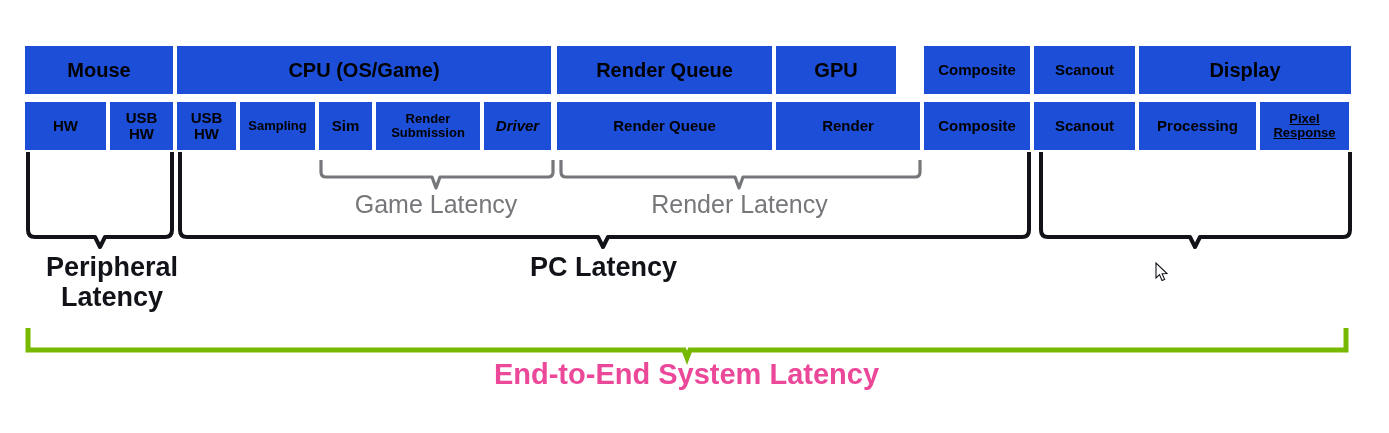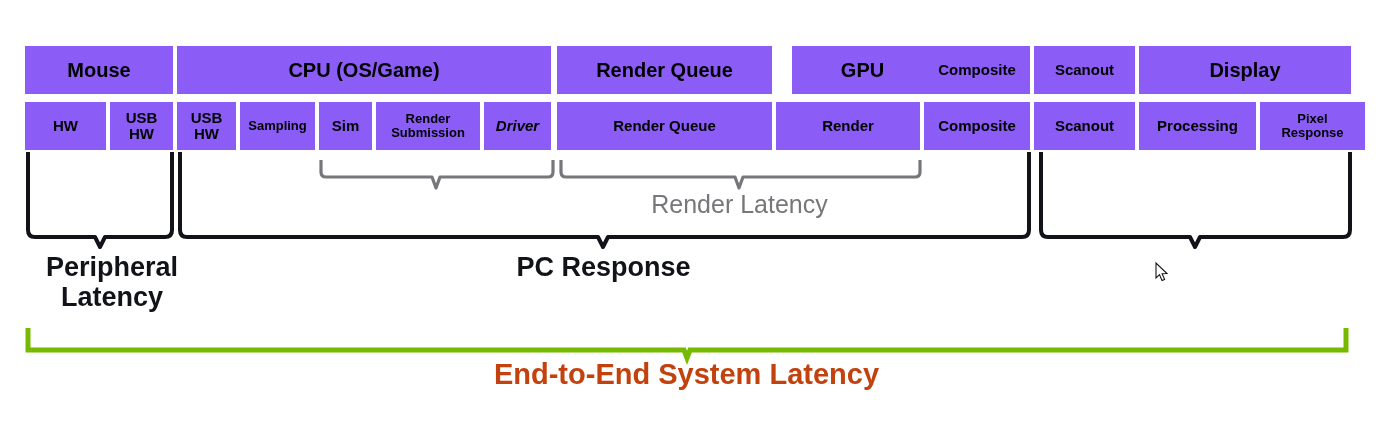--- a/index.html
+++ b/index.html
@@ -1,21 +1,21 @@
 <!DOCTYPE html>
 <html><head>
 <meta charset="utf-8">
 <style>
   html,body{margin:0;padding:0;background:#ffffff;}
   body{width:1389px;height:433px;font-family:"Liberation Sans",sans-serif;overflow:hidden;}
   #stage{position:relative;width:1389px;height:433px;background:#ffffff;}
 
   .bar{
     position:absolute;
-    background:#8b5cf6;
+    background:#1d4ed8;
     display:flex;align-items:center;justify-content:center;
     text-align:center;
     color:#000000;
     font-family:"Liberation Sans",sans-serif;
     font-weight:bold;
     line-height:1.05;
     box-sizing:border-box;
     padding:8px 2px;
     white-space:pre-line;
   }
@@ -29,34 +29,34 @@
 
   .lbl{
     position:absolute;
     font-family:"Liberation Sans",sans-serif;
     text-align:center;
     white-space:pre-line;
     line-height:1.12;
   }
   .lbl-gray{color:#76777a;font-size:25px;font-weight:normal;}
   .lbl-black{color:#111318;font-size:27px;font-weight:bold;}
-  .lbl-green{color:#c2410c;font-size:29px;font-weight:bold;}
+  .lbl-green{color:#ec4899;font-size:29px;font-weight:bold;}
 
   #cursor{position:absolute;left:1155px;top:262px;width:16px;height:22px;}
 </style>
 </head>
 <body>
 
 <div id="stage">
 
   <div>
     <div class="bar row1" style="left:25px;width:148px;">Mouse</div>
     <div class="bar row1" style="left:177px;width:374px;">CPU (OS/Game)</div>
     <div class="bar row1" style="left:557px;width:215px;">Render Queue</div>
-    <div class="bar row1" style="left:792px;width:141px;">GPU</div>
+    <div class="bar row1" style="left:776px;width:120px;">GPU</div>
     <div class="bar row1 small" style="left:924px;width:106px;">Composite</div>
     <div class="bar row1 small" style="left:1034px;width:101px;">Scanout</div>
     <div class="bar row1" style="left:1139px;width:212px;">Display</div>
   </div>
 
   <div>
     <div class="bar row2" style="left:25px;width:81px;">HW</div>
     <div class="bar row2" style="left:110px;width:63px;">USB
 HW</div>
     <div class="bar row2" style="left:177px;width:59px;">USB
@@ -64,29 +64,30 @@
     <div class="bar row2 small" style="left:240px;width:75px;">Sampling</div>
     <div class="bar row2" style="left:319px;width:53px;">Sim</div>
     <div class="bar row2 small" style="left:376px;width:104px;">Render
 Submission</div>
     <div class="bar row2" style="left:484px;width:67px;font-style:italic;">Driver</div>
     <div class="bar row2" style="left:557px;width:215px;">Render Queue</div>
     <div class="bar row2" style="left:776px;width:144px;">Render</div>
     <div class="bar row2" style="left:924px;width:106px;">Composite</div>
     <div class="bar row2" style="left:1034px;width:101px;">Scanout</div>
     <div class="bar row2" style="left:1139px;width:117px;">Processing</div>
-    <div class="bar row2 small" style="left:1260px;width:105px;">Pixel
+    <div class="bar row2 small" style="left:1260px;width:89px;text-decoration:underline;">Pixel
 Response</div>
   </div>
 
   <div class="brk" style="left:319px;top:158px;">
     <svg width="236" height="32" viewBox="0 0 236 32">
       <path d="M2,2 L2,14 Q2,19 7,19 L113,19 L117,30 L121,19 L229,19 Q234,19 234,14 L234,2" fill="none" stroke="#76777a" stroke-width="3.2" stroke-linecap="butt" stroke-linejoin="round"></path>
     </svg>
   </div>
+  <div class="lbl lbl-gray" style="left:319px;top:190px;width:234px;">Game Latency</div>
 
   <div class="brk" style="left:559px;top:158px;">
     <svg width="363" height="32" viewBox="0 0 363 32">
       <path d="M2,2 L2,14 Q2,19 7,19 L176,19 L180,30 L184,19 L356,19 Q361,19 361,14 L361,2" fill="none" stroke="#76777a" stroke-width="3.2" stroke-linecap="butt" stroke-linejoin="round"></path>
     </svg>
   </div>
   <div class="lbl lbl-gray" style="left:559px;top:190px;width:361px;">Render Latency</div>
 
   <div class="brk" style="left:25px;top:152px;">
     <svg width="150" height="95" viewBox="0 0 150 95">
@@ -94,21 +95,21 @@
     </svg>
   </div>
   <div class="lbl lbl-black" style="left:12px;top:252px;width:200px;">Peripheral
 Latency</div>
 
   <div class="brk" style="left:177px;top:152px;">
     <svg width="855" height="95" viewBox="0 0 855 95">
       <path d="M3,0 L3,78 Q3,85 10,85 L421,85 L426,95 L431,85 L845,85 Q852,85 852,78 L852,0" fill="none" stroke="#111318" stroke-width="4" stroke-linecap="butt" stroke-linejoin="round"></path>
     </svg>
   </div>
-  <div class="lbl lbl-black" style="left:177px;top:252px;width:853px;">PC Response</div>
+  <div class="lbl lbl-black" style="left:177px;top:252px;width:853px;">PC Latency</div>
 
   <div class="brk" style="left:1038px;top:152px;">
     <svg width="315" height="95" viewBox="0 0 315 95">
       <path d="M3,0 L3,78 Q3,85 10,85 L152,85 L157,95 L162,85 L305,85 Q312,85 312,78 L312,0" fill="none" stroke="#111318" stroke-width="4" stroke-linecap="butt" stroke-linejoin="round"></path>
     </svg>
   </div>
 
   <div class="brk" style="left:25px;top:328px;">
     <svg width="1326" height="30" viewBox="0 0 1326 30">
       <path d="M3,0 L3,22 L659,22 L662,30 L665,22 L1321,22 L1321,0" fill="none" stroke="#76b900" stroke-width="5" stroke-linecap="butt" stroke-linejoin="miter"></path>

